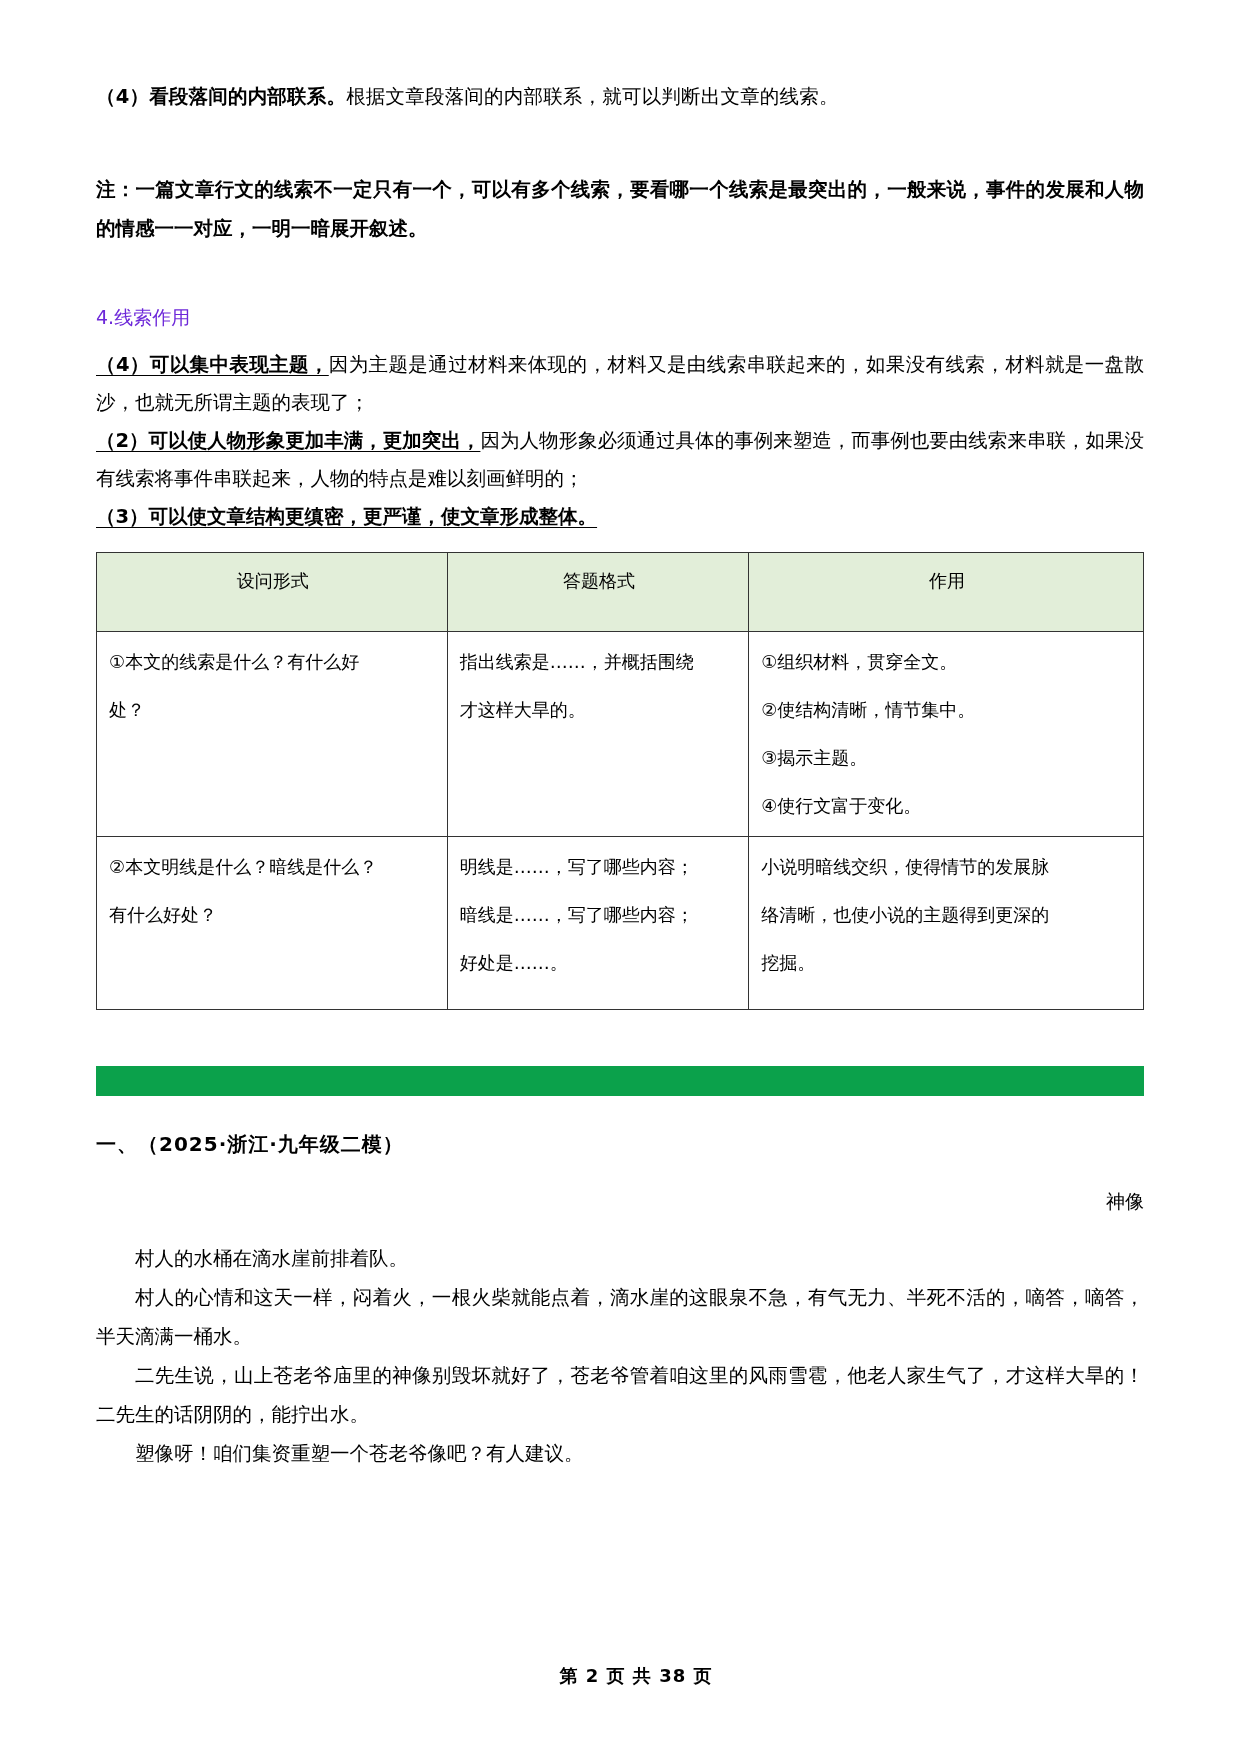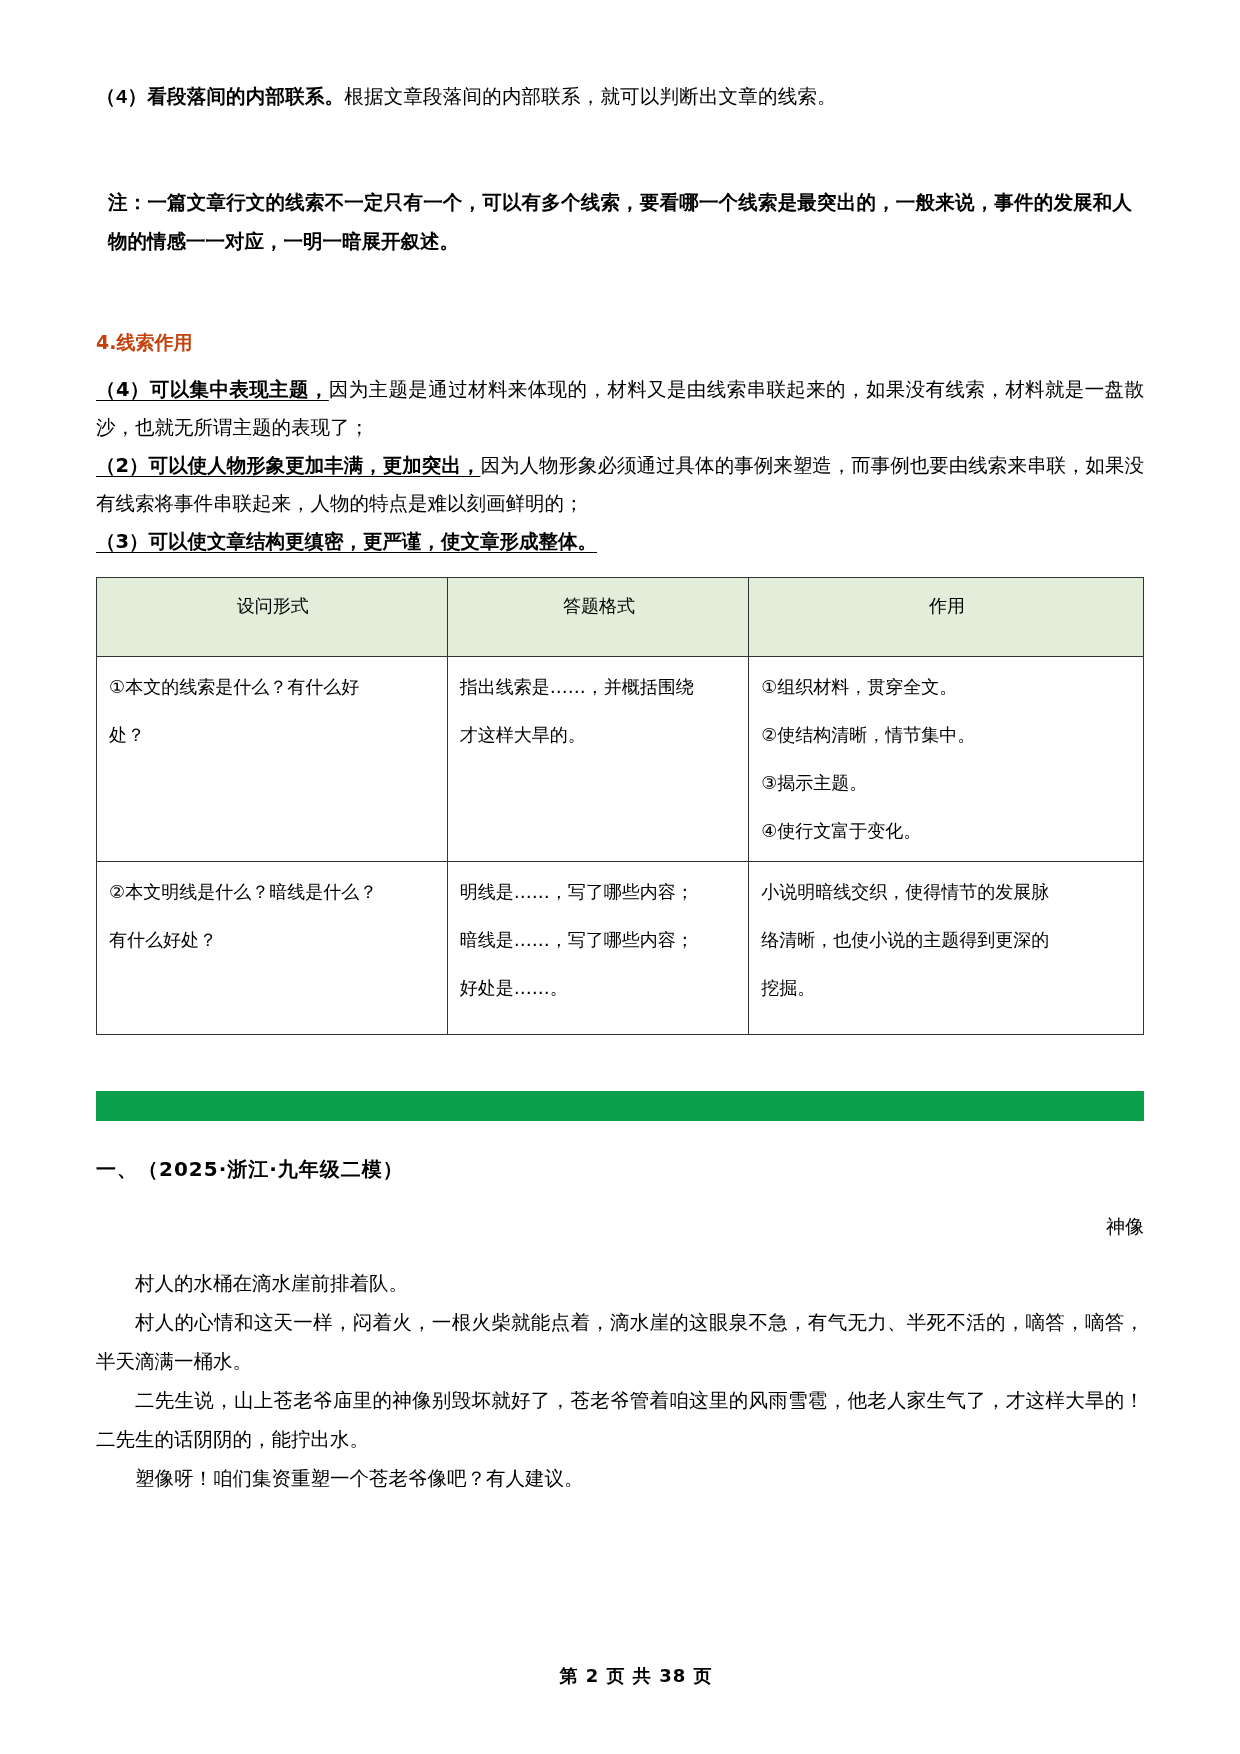--- a/index.html
+++ b/index.html
@@ -22,37 +22,37 @@
     box-sizing: border-box;
     padding: 78px 96px 0 96px;
   }
   .para {
     font-size: 19.5px;
     line-height: 1.95;
     margin: 0 0 0 0;
     text-align: justify;
     letter-spacing: 0.2px;
   }
-  .b { font-weight: bold; font-family: Liberation Mono, monospace; }
+  .b { font-weight: bold; }
   .bu { font-weight: bold; text-decoration: underline; text-underline-offset: 4px; }
 
   .gap-lg { height: 54px; }
   .gap-sm { height: 14px; }
 
   .note {
     font-size: 19.5px;
     font-weight: bold;
     line-height: 2.0;
     text-align: justify;
-    margin: 12px;
+    margin: 0;
   }
 
   .heading-green {
-    color: #c2410c;
-    font-weight: bold;
+    color: #6d28d9;
+    font-weight: normal;
     font-size: 19px;
     margin: 0;
     line-height: 1.6;
   }
 
   .numbered {
     font-size: 19.5px;
     line-height: 1.95;
     margin: 0;
     text-align: justify;

